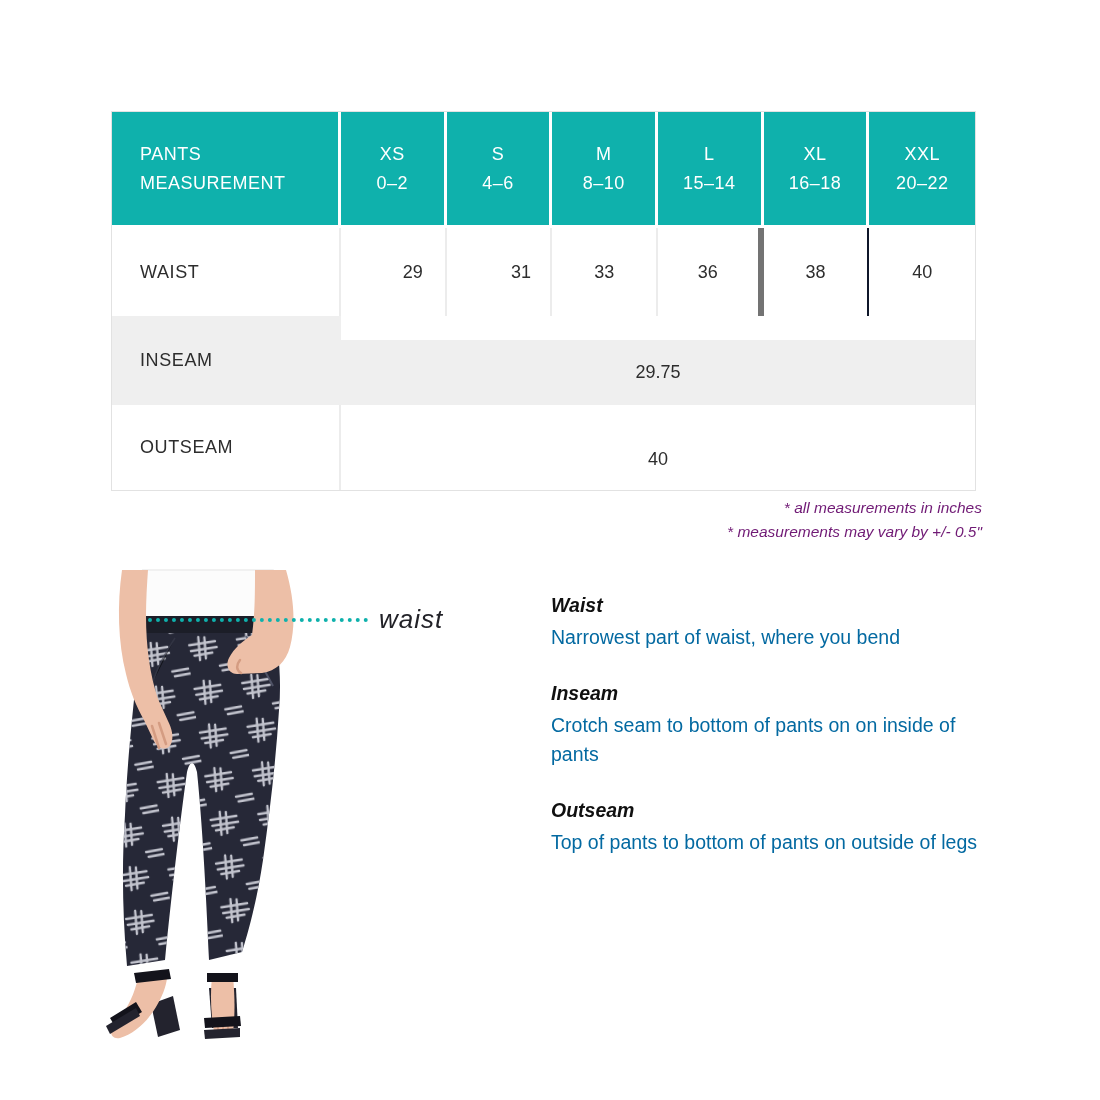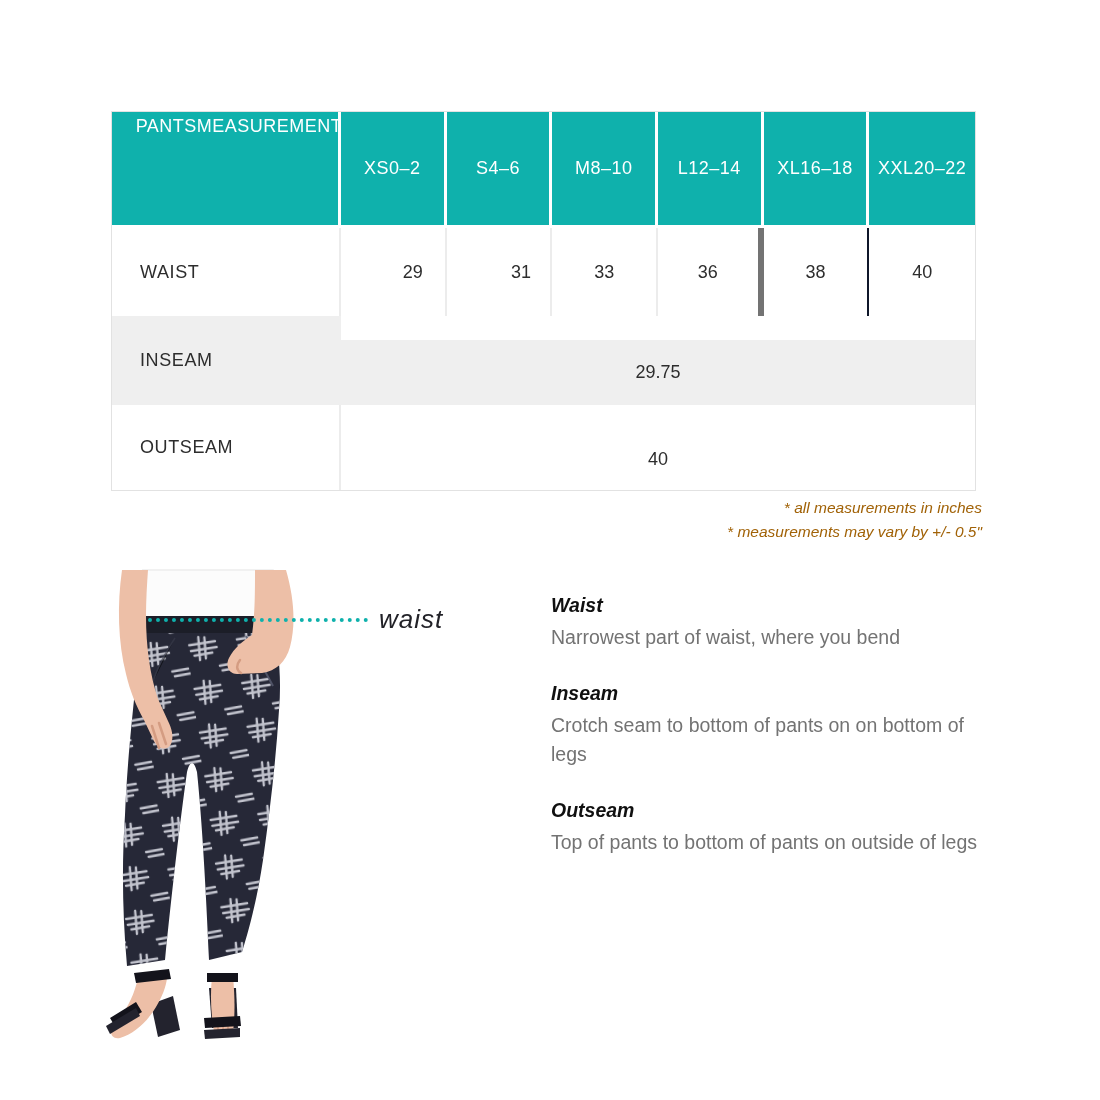--- a/index.html
+++ b/index.html
@@ -14,41 +14,41 @@
   .size-table {
     position:absolute; left:111px; top:111px; width:865px;
     display:grid;
     grid-template-columns:229px repeat(6, 1fr);
     grid-template-rows:116px 88px 89px 85px;
     border:1px solid var(--border);
     background:#fff;
   }
   .th {
     background:var(--teal); color:#fff;
-    display:flex; flex-direction:row; justify-content:center; align-items:center;
+    display:flex; flex-direction:column; justify-content:center; align-items:center;
     font-size:18px; line-height:29px; letter-spacing:.5px;
     border-right:3px solid #fff; border-bottom:3px solid #fff;
   }
   .th:nth-child(7){ border-right:none; }
   .th-first { align-items:flex-start; padding-left:28px; }
   .td-label {
     display:flex; align-items:center; padding-left:28px;
     font-size:18px; letter-spacing:.6px; color:var(--text_dark);
   }
   .td-val {
     display:flex; align-items:center; justify-content:center;
     font-size:18px; color:var(--text_dark);
   }
   .cell-shaded { background:var(--row_alt) !important; }
   .td-span { grid-column:span 6; display:flex; align-items:center; justify-content:center; font-size:18px;margin-top:24px; }
   .outseam-label { border-right:2px solid #ececec; background:#fff; }
 
   .footnotes {
     position:absolute; left:500px; top:496px; width:482px;
-    text-align:right; font-style:italic; font-size:15.5px; line-height:24px; color:#a16207;
+    text-align:right; font-style:italic; font-size:15.5px; line-height:24px; color:#701a75;
   }
 
   
   .figure { position:absolute; left:80px; top:560px; width:300px; height:540px; }
   .waist-line {
     position:absolute; left:148px; top:618px; width:220px; height:0;
     border-top:4px dotted var(--teal);
   }
   .waist-label {
     position:absolute; left:379px; top:604px;
@@ -58,21 +58,21 @@
   
   .terms { position:absolute; left:551px; top:593px; width:432px; }
   .terms-heading {
     font-size:25px; line-height:30px; letter-spacing:.5px; color:var(--teal);
     margin-bottom:36px; font-weight:400;
   }
   .term {
     font-size:19.5px; line-height:24px; font-weight:bold; font-style:italic;
     color:#101010; margin-bottom:6px;
   }
-  .def { font-size:19.5px; line-height:29px; color:#737373; margin-bottom:29px; }
+  .def { font-size:19.5px; line-height:29px; color:#0369a1; margin-bottom:29px; }
 </style>
 </head>
 <body>
 
 <div class="page">
 
   <div class="size-table">
 
     <div class="th th-first">
       <span>PANTS</span>
@@ -85,21 +85,21 @@
     <div class="th">
       <span>S</span>
       <span>4–6</span>
     </div>
     <div class="th">
       <span>M</span>
       <span>8–10</span>
     </div>
     <div class="th">
       <span>L</span>
-      <span>12–14</span>
+      <span>15–14</span>
     </div>
     <div class="th">
       <span>XL</span>
       <span>16–18</span>
     </div>
     <div class="th">
       <span>XXL</span>
       <span>20–22</span>
     </div>
 
@@ -184,19 +184,19 @@
 
   <div class="waist-line"></div>
   <div class="waist-label">waist</div>
 
   <div class="terms">
 
     <div class="term">Waist</div>
     <div class="def">Narrowest part of waist, where you bend</div>
 
     <div class="term">Inseam</div>
-    <div class="def">Crotch seam to bottom of pants on on bottom of legs</div>
+    <div class="def">Crotch seam to bottom of pants on on inside of pants</div>
 
     <div class="term">Outseam</div>
     <div class="def">Top of pants to bottom of pants on outside of legs</div>
   </div>
 
 </div>
 
 </body></html>

